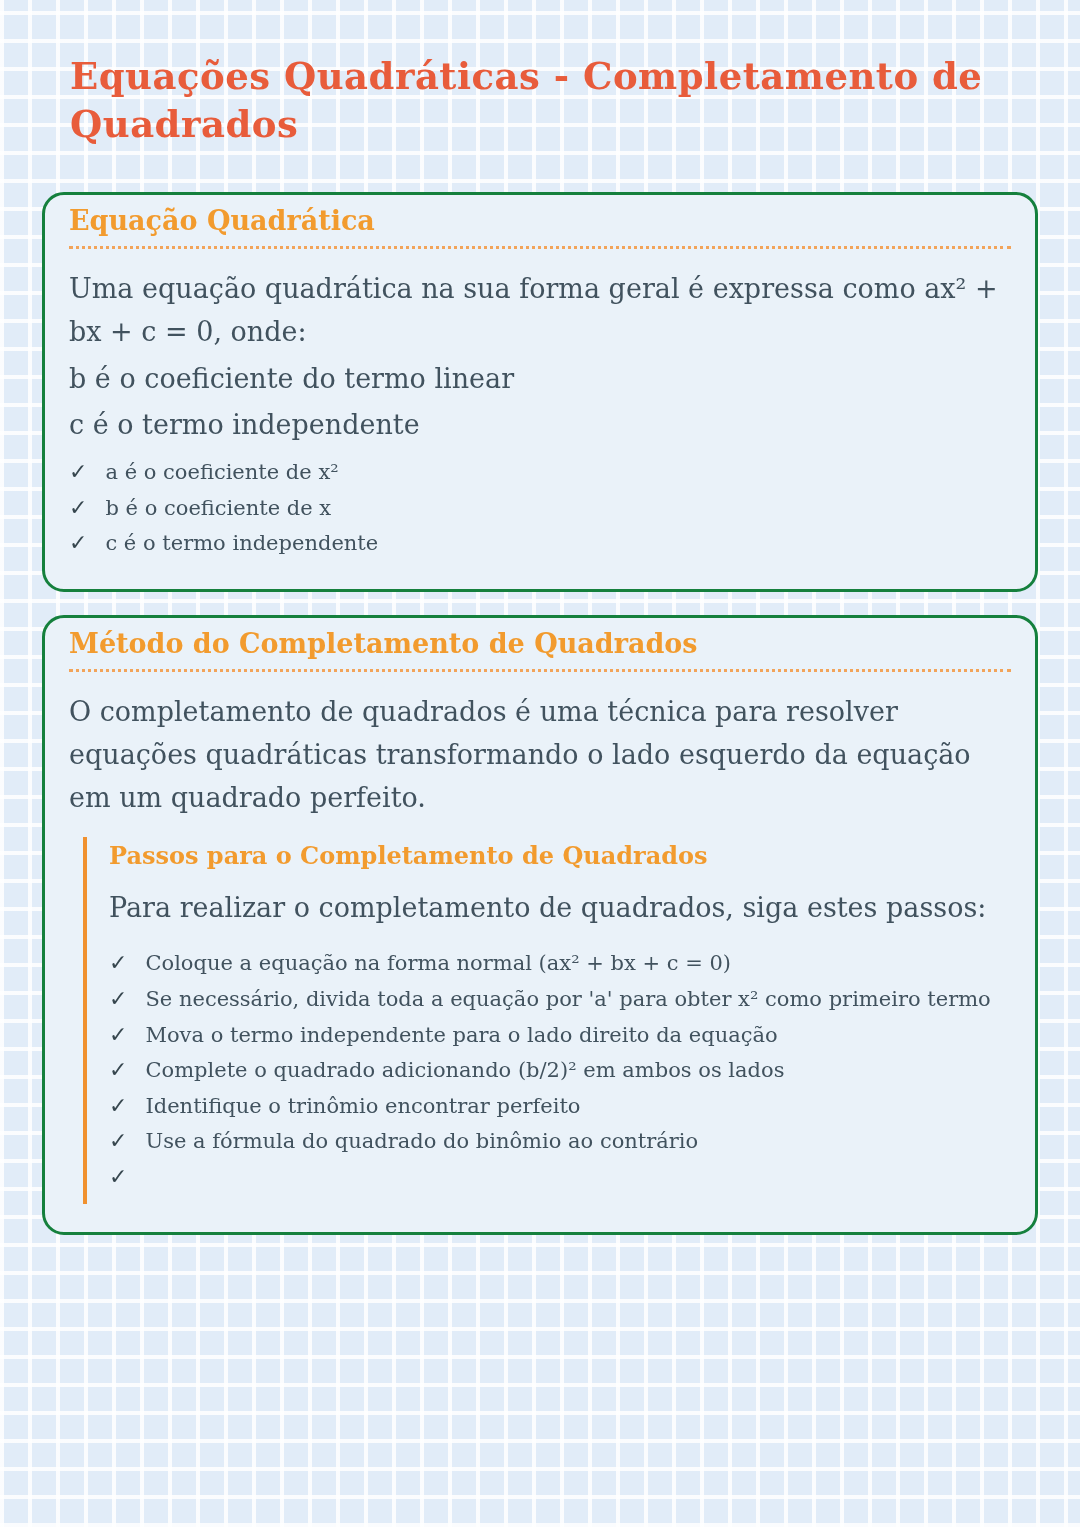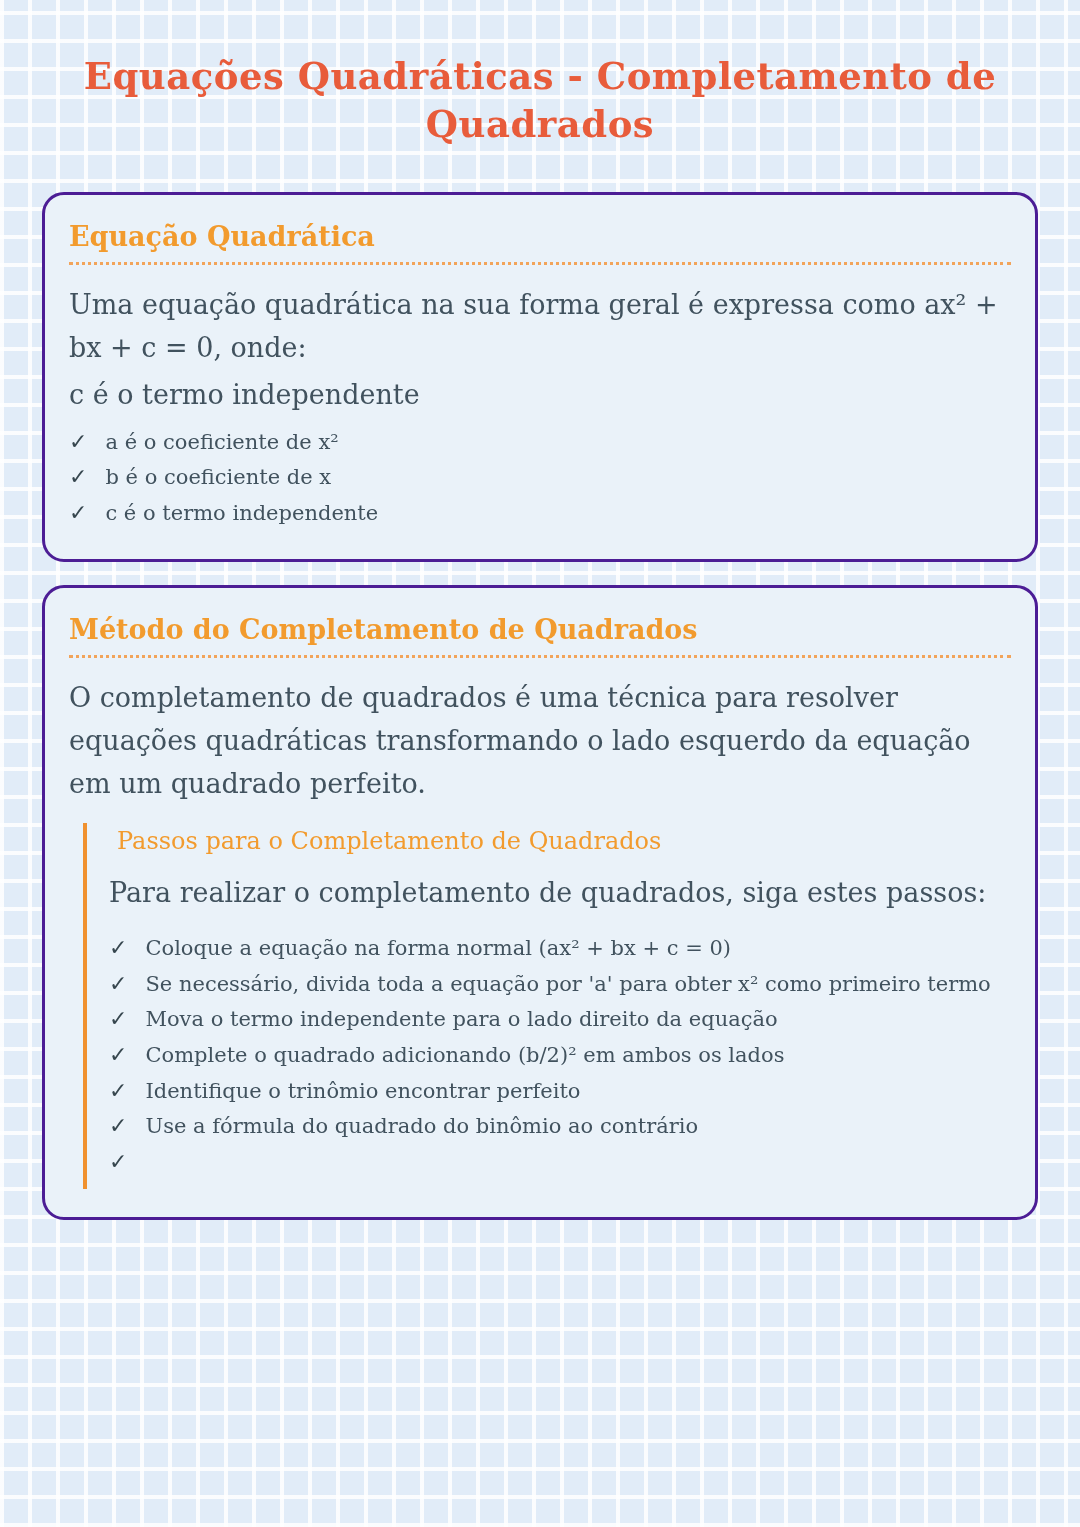--- a/index.html
+++ b/index.html
@@ -9,33 +9,32 @@
     height: 1527px;
     font-family: "DejaVu Serif", "Liberation Serif", serif;
     background-color: #e1ecf8;
     background-image:
       repeating-linear-gradient(0deg, rgba(255,255,255,0.85) 0 4px, transparent 4px 28px),
       repeating-linear-gradient(90deg, rgba(255,255,255,0.85) 0 4px, transparent 4px 28px);
     overflow: hidden;
   }
   .page-title {
     margin: 52px 70px 0;
-    text-align: center;
     color: #e85c3b;
     font-size: 37px;
     font-weight: bold;
     line-height: 1.3;
     letter-spacing: 0.5px;
   }
   .card {
     margin: 0 42px;
     background: #eaf2f9;
-    border: 3px solid #4c1d95;
+    border: 3px solid #15803d;
     border-radius: 22px;
-    padding: 26px 24px 28px;
+    padding: 10px 24px 28px;
   }
   .card-first { margin-top: 44px; }
   .card + .card { margin-top: 23px; }
   .card-heading {
     margin: 0 0 10px;
     color: #f29b2e;
     font-size: 27px;
     font-weight: bold;
   }
   .dotted-divider {
@@ -68,36 +67,37 @@
     color: #37474f;
     font-size: 22px;
     flex: 0 0 auto;
   }
   .subsection {
     margin: 18px 0 0 14px;
     border-left: 4px solid #f0912f;
     padding: 4px 0 10px 22px;
   }
   .sub-heading {
-    margin: 0 8px 16px;
+    margin: 0 0 16px;
     color: #f29b2e;
     font-size: 24px;
-    font-weight: normal;
+    font-weight: bold;
   }
   .subsection .body-text { margin-bottom: 16px; }
 </style>
 </head>
 <body>
 
 <h1 class="page-title">Equações Quadráticas - Completamento de Quadrados</h1>
 
 <section class="card card-first">
   <h2 class="card-heading">Equação Quadrática</h2>
   <div class="dotted-divider"></div>
   <p class="body-text">Uma equação quadrática na sua forma geral é expressa como ax² + bx + c = 0, onde:</p>
+  <p class="body-text">b é o coeficiente do termo linear</p>
   <p class="body-text">c é o termo independente</p>
   <ul class="checklist">
       <li>
         <span class="check">✓</span>
         <span>a é o coeficiente de x²</span>
       </li>
       <li>
         <span class="check">✓</span>
         <span>b é o coeficiente de x</span>
       </li>

